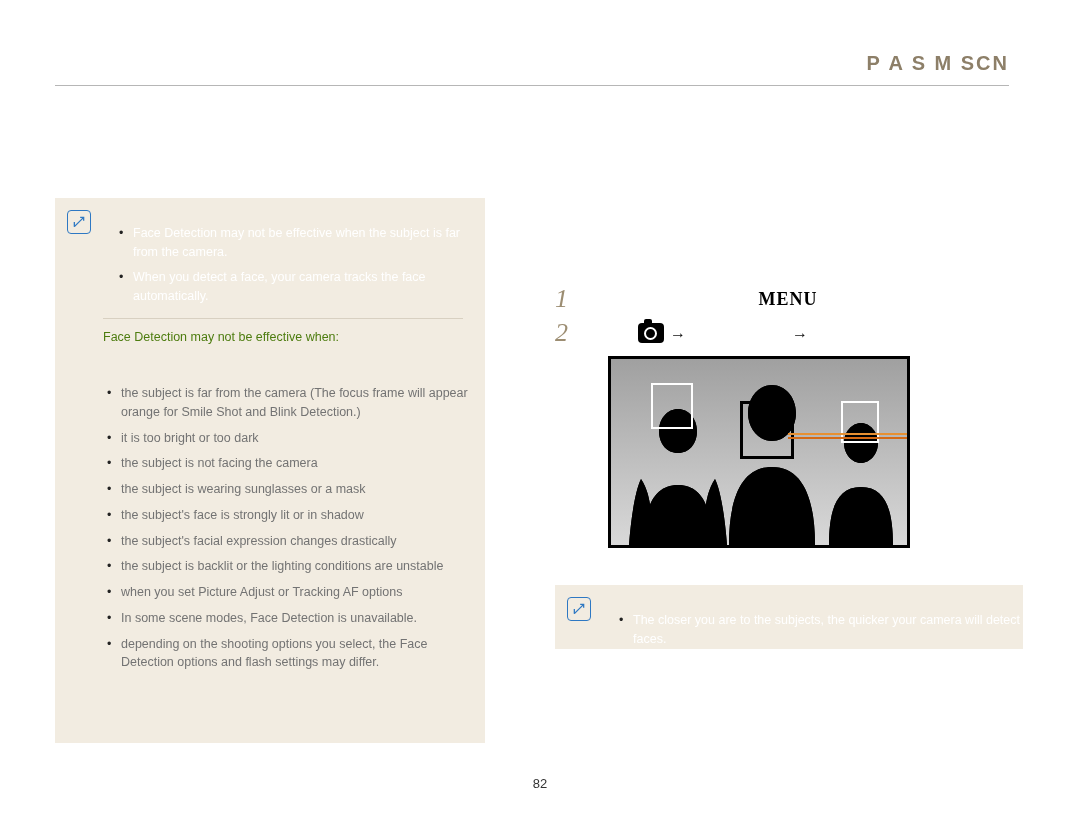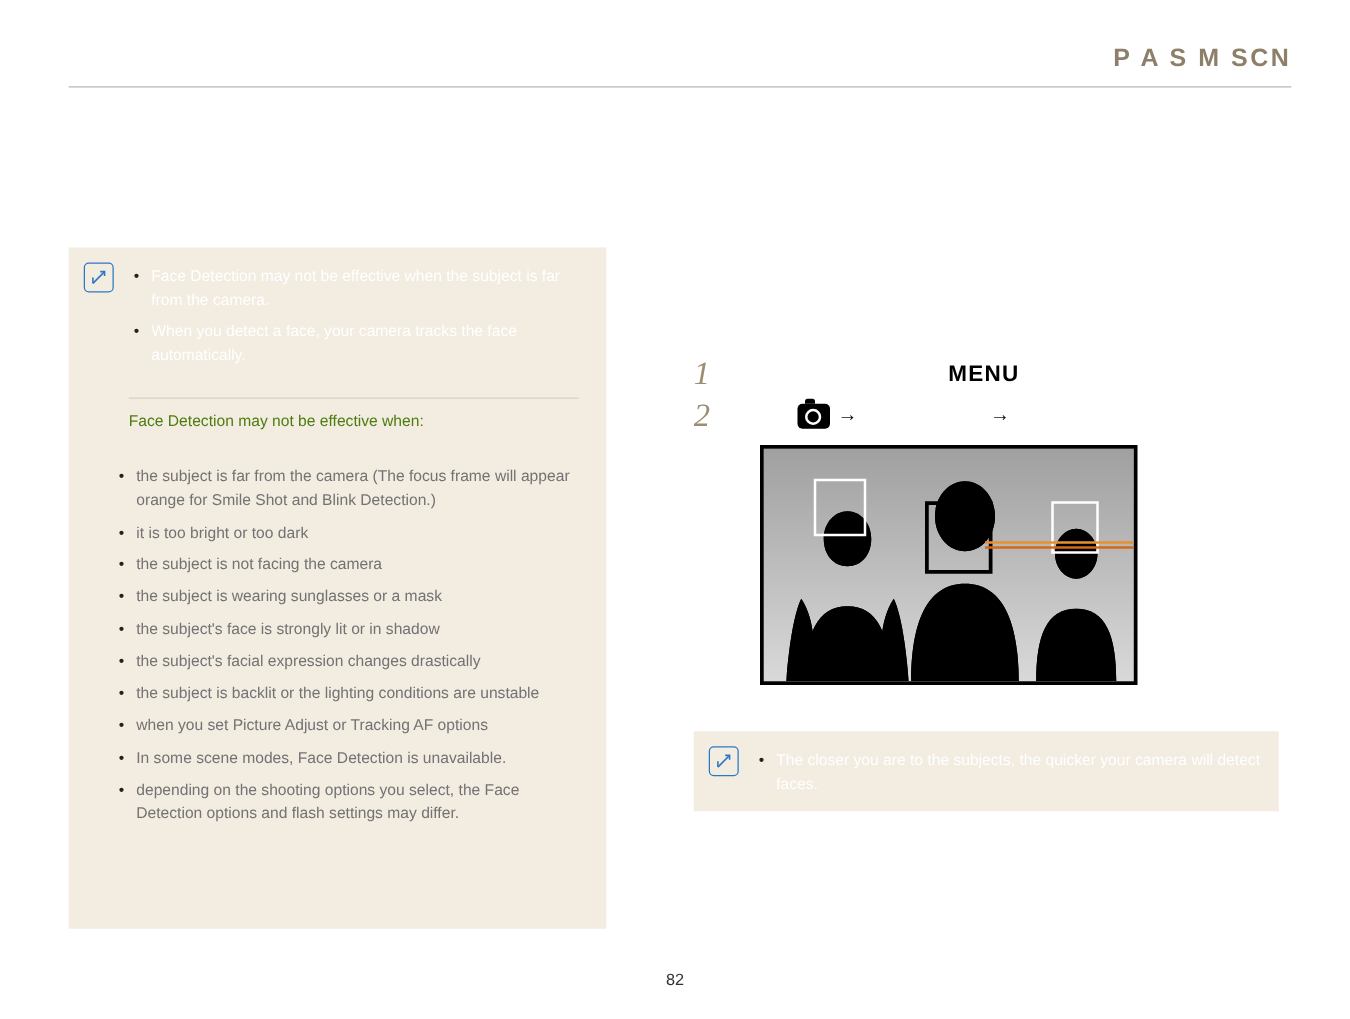--- a/index.html
+++ b/index.html
@@ -1,43 +1,43 @@
 <!DOCTYPE html>
 <html><head>
 <meta charset="utf-8">
 <style>
   html,body{margin:0;padding:0;background:#fff;font-family:Helvetica,Arial,sans-serif;color:#fff}
   .page{width:1080px;height:815px;position:relative;color:#444}
-  .hdr{position:absolute;left:55px;top:45px;right:47px;border-bottom:1px solid #b6b6b6;padding-bottom:0}
+  .hdr{position:absolute;left:55px;top:45px;right:71px;border-bottom:1px solid #b6b6b6;padding-bottom:16px}
   .title1{font-size:21px;color:#fff}
   .title2{position:absolute;right:0;bottom:10px;font-size:20px;letter-spacing:2px;font-weight:bold;color:#8d7f68;font-family:Arial,Helvetica,sans-serif}
 
   .intro{position:absolute;left:55px;top:100px;width:430px;font-size:13px;line-height:1.6;color:#fff}
 
   .box1{position:absolute;left:55px;top:198px;width:430px;height:545px;background:#f2ece1}
   .noteicon{position:absolute;left:12px;top:12px;width:22px;height:22px;border:1px solid #2e78c3;border-radius:4px;display:flex;align-items:center;justify-content:center}
   .noteicon svg{width:14px;height:14px}
-  .box1 ul,.box2 ul{list-style:none;padding:0;margin:4px}
+  .box1 ul,.box2 ul{list-style:none;padding:0;margin:16px}
   .box1-top{position:absolute;left:48px;top:10px;width:365px;color:#fff;font-size:12.5px;line-height:1.55}
   .box1-top li,.box1-bot li,.box2 li{position:relative;padding-left:14px;margin-bottom:5px}
   .box1-top li::before,.box1-bot li::before,.box2 li::before{content:"•";position:absolute;left:0;top:0;color:#222}
   .box1 .divider{position:absolute;left:48px;top:120px;width:360px;border-top:1px solid #d8d0c1}
   .box1 .lead{position:absolute;left:48px;top:130px;width:360px;color:#4d7c0f;font-size:12.5px;line-height:1.5}
   .box1-bot{position:absolute;left:36px;top:170px;width:370px;color:#737373;font-size:12.5px;line-height:1.5}
   .box1-bot li{margin-bottom:7px}
 
   
   .rc-head{position:absolute;left:555px;top:196px;font-size:18px;color:#fff;font-weight:600}
   .rc-sub{position:absolute;left:555px;top:224px;font-size:13px;color:#fff}
 
   .step1{position:absolute;left:555px;top:284px;display:flex;align-items:center;gap:20px}
   .step2{position:absolute;left:555px;top:318px;display:flex;align-items:center;gap:20px}
   .num{font-size:26px;font-style:italic;font-family:"Times New Roman",serif;color:#9c8d72;width:18px}
   .step1 .txt,.step2 .txt{font-size:14px;color:#fff;display:flex;align-items:center;gap:6px}
-  .menuword{font-family:Liberation Sans, sans-serif;font-weight:bold;font-size:18px;letter-spacing:1px;color:#000}
+  .menuword{font-family:Liberation Serif, serif;font-weight:bold;font-size:18px;letter-spacing:1px;color:#000}
   .arrow{font-size:16px;color:#111}
 
   .camicon{display:inline-flex;align-items:center;justify-content:center;width:26px;height:20px;background:#000;border-radius:4px;position:relative}
   .camicon::before{content:"";position:absolute;top:-4px;left:6px;width:8px;height:4px;background:#000;border-radius:2px 2px 0 0}
   .camicon span{width:9px;height:9px;border:2px solid #fff;border-radius:50%}
 
   
   .sample{position:absolute;left:608px;top:356px;width:296px;height:186px;border:3px solid #000;background:linear-gradient(#a0a0a0,#d9d9d9);overflow:hidden}
   .silh{position:absolute;bottom:0;filter:drop-shadow(0 0 0 #000)}
   .p1{left:18px;width:98px;height:146px}

